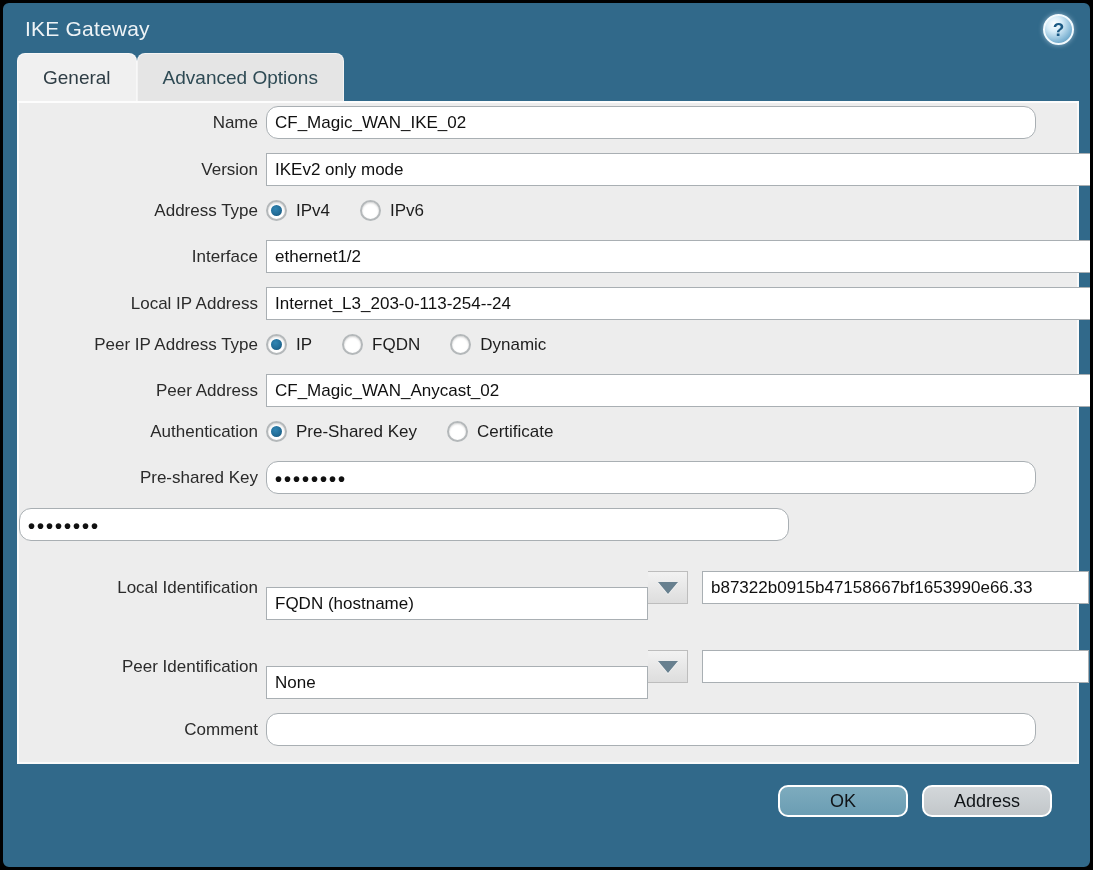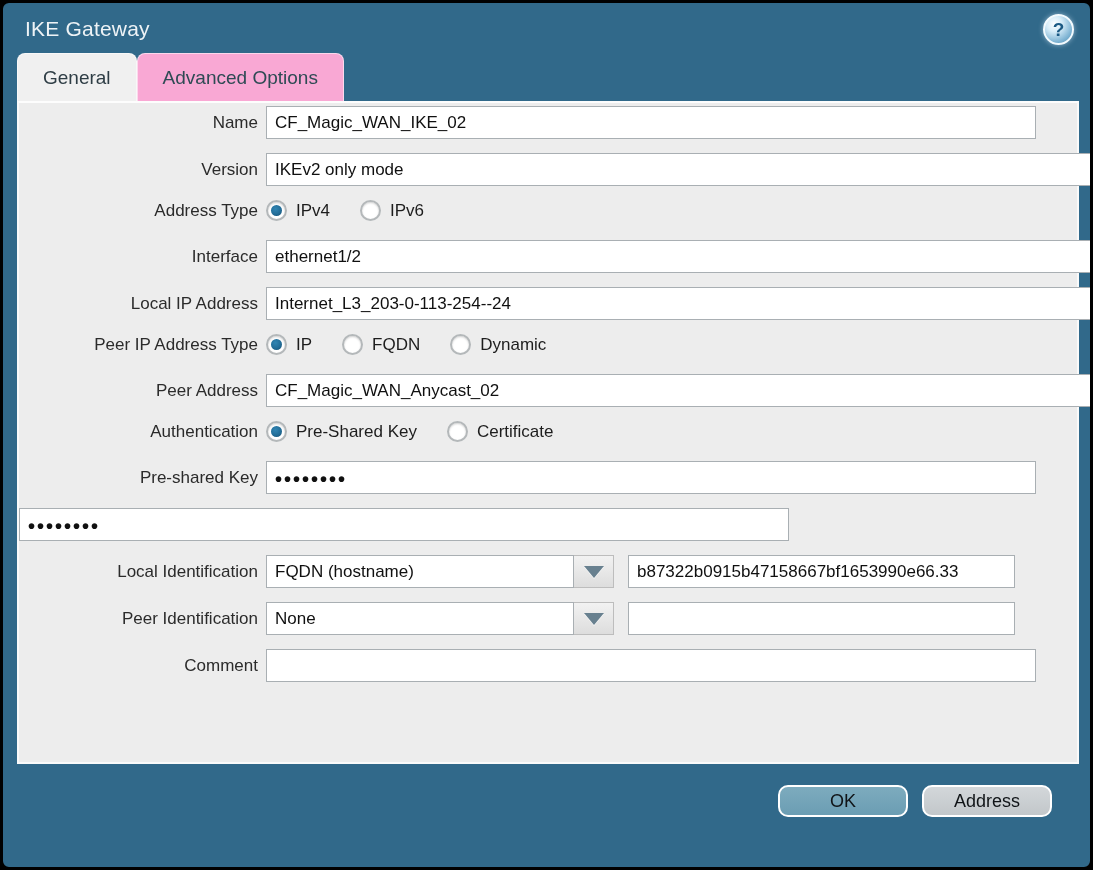--- a/index.html
+++ b/index.html
@@ -38,21 +38,21 @@
   .tab {
     height:48px; line-height:48px;
     padding:0 25px;
     font-size:19px;
     border-radius:8px 8px 0 0;
     border:1px solid rgba(255,255,255,.55);
     border-bottom:none;
     cursor:pointer;
   }
   .tab.active { background:#f0f0f0; color:#2e3d45; }
-  .tab.inactive { background:#f9a8d4; color:#2e4a54; }
+  .tab.inactive { background:#e5e5e5; color:#2e4a54; }
 
   
   .panel {
     margin:0 11px 0 14px;
     height:663px;
     background:#ededed;
     border:2px solid #fafafa;
     border-top-color:#fdfdfd;
     padding-top:3px;
   }
@@ -69,23 +69,23 @@
 
   input.txt {
     height:33px;
     border:1px solid #a9afb3;
     background:#fff;
     font-family:"Liberation Sans","DejaVu Sans",sans-serif;
     font-size:17px; color:#101010;
     padding:0 8px;
     outline:none;
   }
-  .w-full { width:770px; }
+  .w-full { width:770px;border-radius:12px; }
   .w-dd   { width:884px; }
-  .w-sel  { width:308px; }
+  .w-sel  { width:382px;margin-top:32px; }
   .w-half { width:387px; }
   input.psk { font-size:20px; letter-spacing:2px; font-weight:bold; padding-top:3px; }
 
   .dd-btn {
     width:37px; height:33px; flex:none;
     background:linear-gradient(#f2f2f2,#dddddd);
     border:1px solid #bdbdbd;
     border-left:none;
     display:flex; align-items:center; justify-content:center;
     cursor:pointer;

